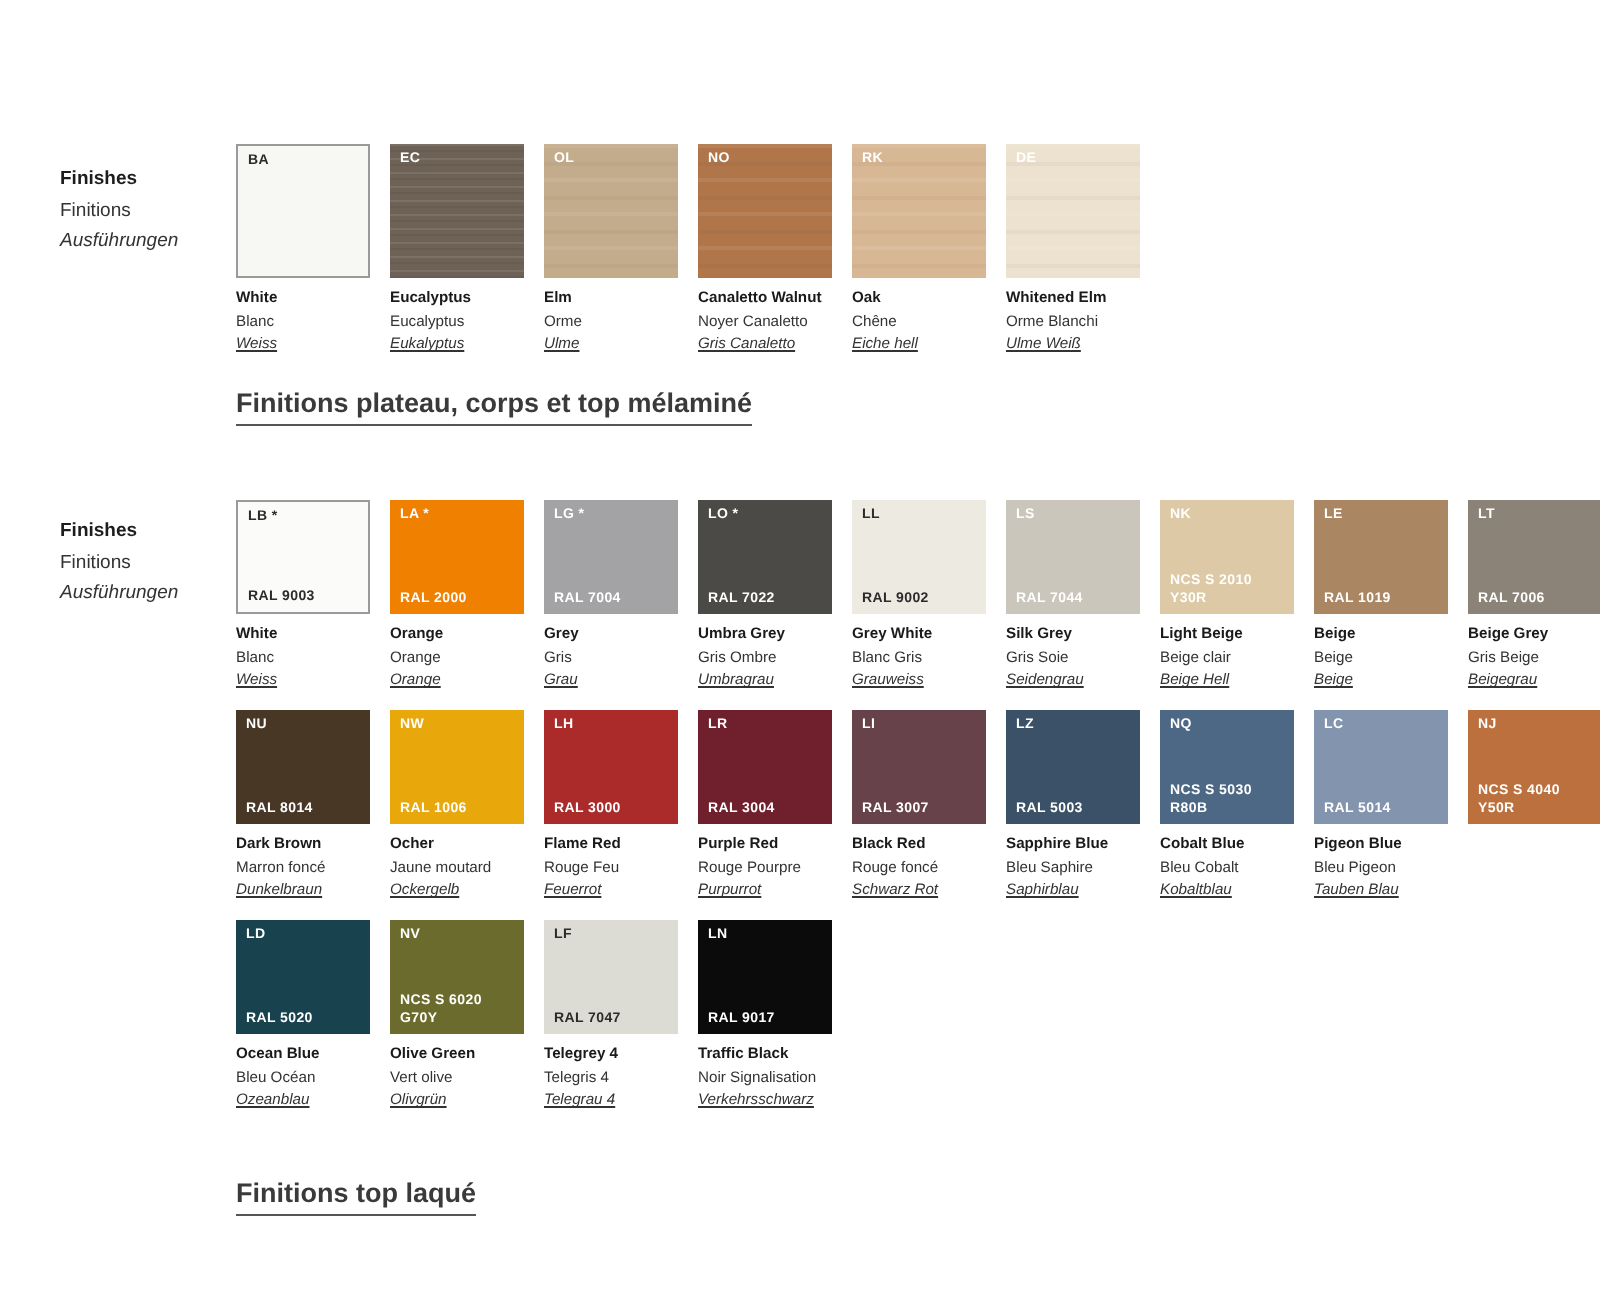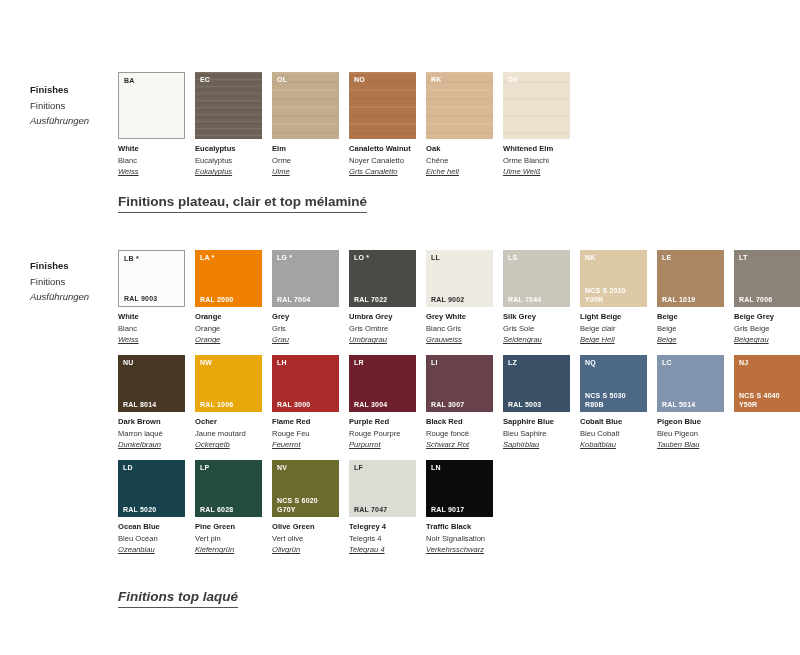--- a/index.html
+++ b/index.html
@@ -199,21 +199,21 @@
           <div class="code" style="color: rgb(255, 255, 255);">DE</div>
         </div>
         <div class="names">
           <div class="n1">Whitened Elm</div>
           <div class="n2">Orme Blanchi</div>
           <div class="n3">Ulme Weiß</div>
         </div>
       </div>
     </div>
 
-  <div class="heading" style="left:118px; top:194px;">Finitions plateau, clair et top mélaminé</div>
+  <div class="heading" style="left:118px; top:194px;">Finitions plateau, corps et top mélaminé</div>
 
   <div class="row-label" style="left:30px; top:258px;">
     <div class="l1">Finishes</div>
     <div class="l2">Finitions</div>
     <div class="l3">Ausführungen</div>
   </div>
 
   <div class="grid" id="grid-lac-0" style="left:118px; top:250px; width:693px;">
       <div class="cell">
         <div class="chip bordered" style="background: rgb(251, 251, 249);">
@@ -317,21 +317,21 @@
       </div>
     </div>
   <div class="grid" id="grid-lac-1" style="left:118px; top:355px; width:693px;">
       <div class="cell">
         <div class="chip" style="background: rgb(72, 55, 37);">
           <div class="code" style="color: rgb(255, 255, 255);">NU</div>
           <div class="ral" style="color: rgb(255, 255, 255);">RAL 8014</div>
         </div>
         <div class="names">
           <div class="n1">Dark Brown</div>
-          <div class="n2">Marron laqué</div>
+          <div class="n2">Marron foncé</div>
           <div class="n3">Dunkelbraun</div>
         </div>
       </div>
       <div class="cell">
         <div class="chip" style="background: rgb(232, 168, 11);">
           <div class="code" style="color: rgb(255, 255, 255);">NW</div>
           <div class="ral" style="color: rgb(255, 255, 255);">RAL 1006</div>
         </div>
         <div class="names">
           <div class="n1">Ocher</div>
@@ -420,31 +420,20 @@
           <div class="code" style="color: rgb(255, 255, 255);">LD</div>
           <div class="ral" style="color: rgb(255, 255, 255);">RAL 5020</div>
         </div>
         <div class="names">
           <div class="n1">Ocean Blue</div>
           <div class="n2">Bleu Océan</div>
           <div class="n3">Ozeanblau</div>
         </div>
       </div>
       <div class="cell">
-        <div class="chip" style="background: rgb(36, 76, 65);">
-          <div class="code" style="color: rgb(255, 255, 255);">LP</div>
-          <div class="ral" style="color: rgb(255, 255, 255);">RAL 6028</div>
-        </div>
-        <div class="names">
-          <div class="n1">Pine Green</div>
-          <div class="n2">Vert pin</div>
-          <div class="n3">Kieferngrün</div>
-        </div>
-      </div>
-      <div class="cell">
         <div class="chip" style="background: rgb(108, 107, 46);">
           <div class="code" style="color: rgb(255, 255, 255);">NV</div>
           <div class="ral" style="color: rgb(255, 255, 255);">NCS S 6020
 G70Y</div>
         </div>
         <div class="names">
           <div class="n1">Olive Green</div>
           <div class="n2">Vert olive</div>
           <div class="n3">Olivgrün</div>
         </div>
@@ -466,15 +455,15 @@
           <div class="ral" style="color: rgb(255, 255, 255);">RAL 9017</div>
         </div>
         <div class="names">
           <div class="n1">Traffic Black</div>
           <div class="n2">Noir Signalisation</div>
           <div class="n3">Verkehrsschwarz</div>
         </div>
       </div>
     </div>
 
-  <div class="heading" style="left:118px; top:589px;font-style:italic;">Finitions top laqué</div>
+  <div class="heading" style="left:118px; top:589px;">Finitions top laqué</div>
 
 </div>
 
 </body></html>

